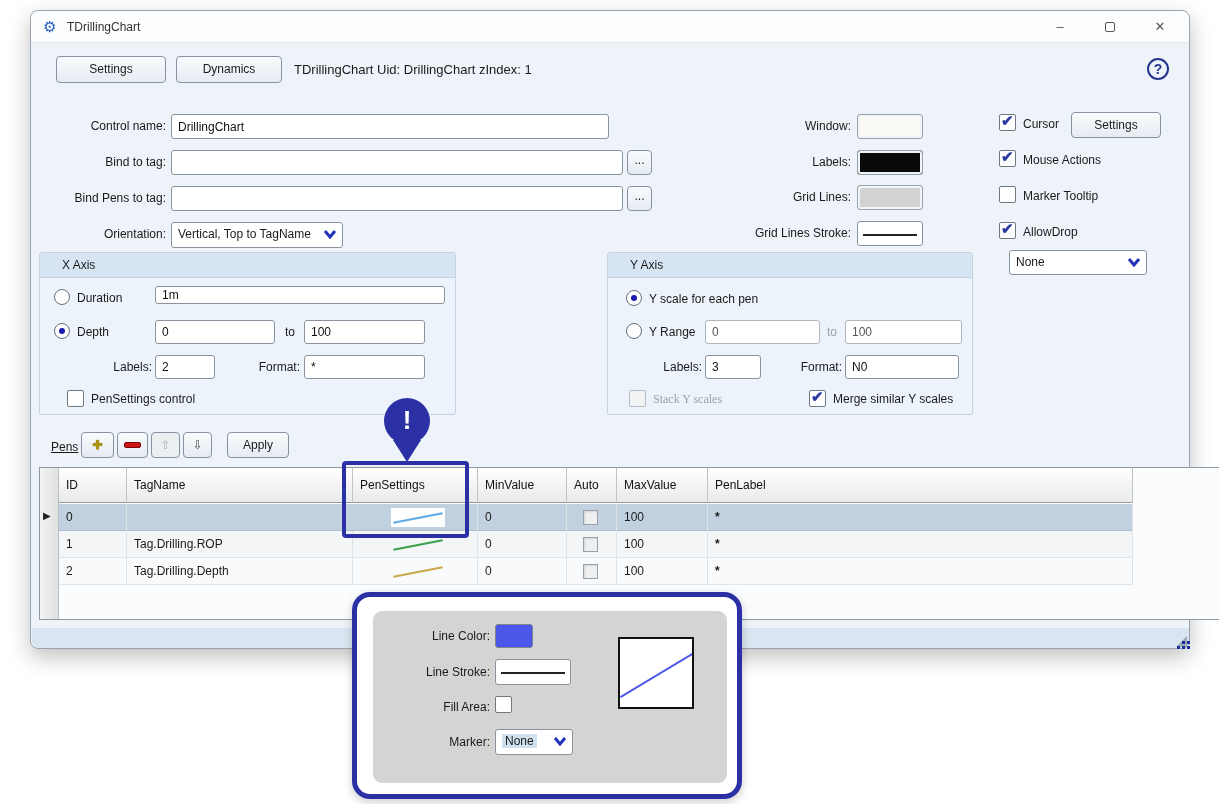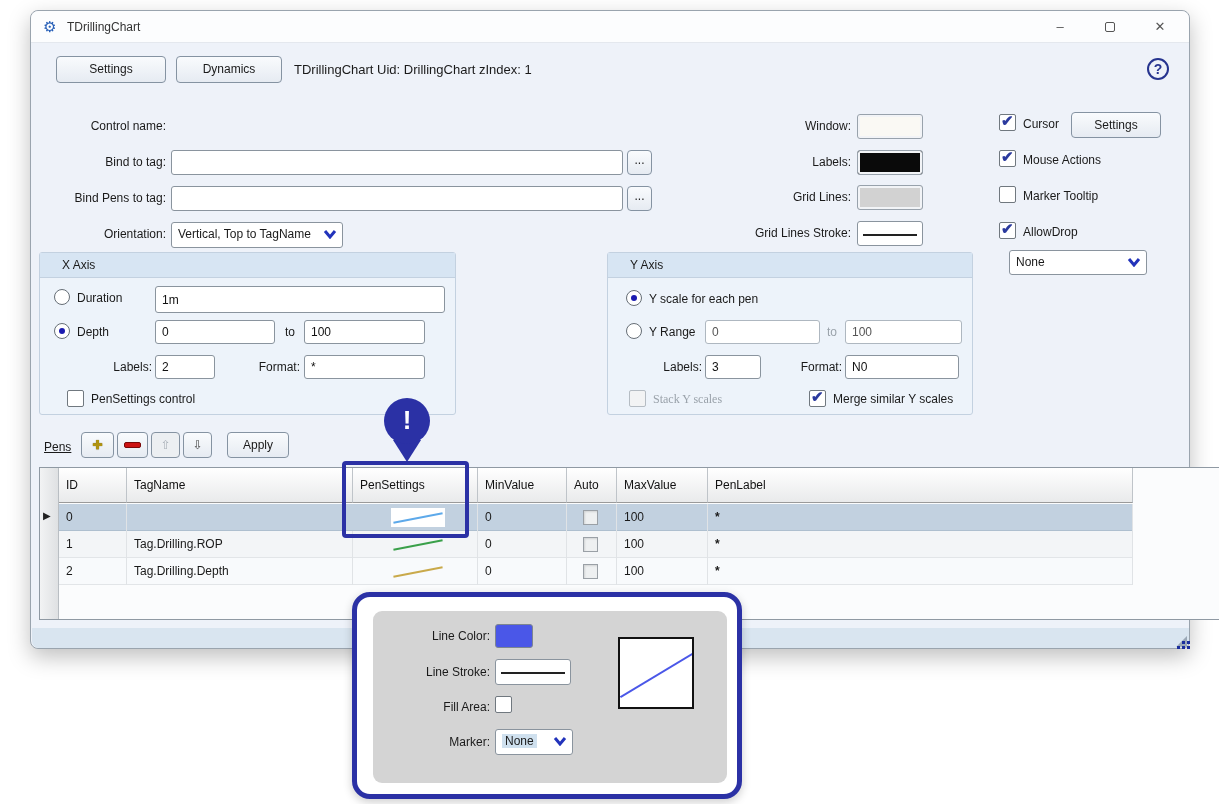--- a/index.html
+++ b/index.html
@@ -87,20 +87,21 @@
       </div>
     <div class="capbtn" style="left:1108px;"><span>✕</span></div>
   </div>
 
   <div class="btn abs" style="left:25px; top:45px; width:110px; height:27px; line-height:25px;">Settings</div>
   <div class="btn abs" style="left:145px; top:45px; width:106px; height:27px; line-height:25px;">Dynamics</div>
   <div class="abs" style="left:263px; top:51px; font-size:13px;">TDrillingChart Uid: DrillingChart zIndex: 1</div>
   <div class="helpico abs" style="left:1116px; top:47px;">?</div>
 
   <div class="lbl" style="left:0; top:108px; width:135px;">Control name:</div>
+  <input class="inp" style="left: 140px; top: 103px; width: 438px; height: 25px;" value="DrillingChart">
 
   <div class="lbl" style="left:0; top:144px; width:135px;">Bind to tag:</div>
   <input class="inp" style="left: 140px; top: 139px; width: 452px; height: 25px;" value="">
   <div class="btn abs sm" style="left:596px; top:139px; width:25px; height:25px; line-height:18px;">...</div>
 
   <div class="lbl" style="left:0; top:180px; width:135px;">Bind Pens to tag:</div>
   <input class="inp" style="left: 140px; top: 175px; width: 452px; height: 25px;" value="">
   <div class="btn abs sm" style="left:596px; top:175px; width:25px; height:25px; line-height:18px;">...</div>
 
   <div class="lbl" style="left:0; top:216px; width:135px;">Orientation:</div>
@@ -148,21 +149,21 @@
     <span class="val">None</span>
     <svg class="chev" width="14" height="10">
         <polyline points="2,2 7,8 12,2" stroke="#2233bb" stroke-width="3" fill="none"></polyline>
       </svg>
   </div>
 
   <div class="group" style="left:8px; top:241px; width:417px; height:163px;">
     <div class="ghead">X Axis</div>
     <span class="radio" style="left:14px; top:36px;"></span>
     <span class="flat" style="left:37px; top:38px;">Duration</span>
-    <input class="inp" style="left: 115px; top: 33px; width: 290px; height: 27px;" value="1m">
+    <input class="inp" style="left: 115px; top: 33px; width: 290px; height: 18px;" value="1m">
     <span class="radio on" style="left:14px; top:70px;">
         <span class="dot"></span>
       </span>
     <span class="flat" style="left:37px; top:72px;">Depth</span>
     <input class="inp" style="left: 115px; top: 67px; width: 120px; height: 24px;" value="0">
     <span class="flat" style="left:245px; top:72px;">to</span>
     <input class="inp" style="left: 264px; top: 67px; width: 121px; height: 24px;" value="100">
     <div class="lbl" style="left:30px; top:107px; width:82px;">Labels:</div>
     <input class="inp" style="left: 115px; top: 102px; width: 60px; height: 24px;" value="2">
     <div class="lbl" style="left:180px; top:107px; width:80px;">Format:</div>
@@ -187,21 +188,21 @@
     <div class="lbl" style="left:160px; top:107px; width:74px;">Format:</div>
     <input class="inp" style="left: 237px; top: 102px; width: 114px; height: 24px;" value="N0">
     <span class="chk dis" style="left:21px; top:137px;"></span>
     <span class="flat dim" style="left:45px; top:139px;font-family:Liberation Serif, serif;">Stack Y scales</span>
     <span class="chk on" style="left:201px; top:137px;">
         <span class="tick">✔</span>
       </span>
     <span class="flat" style="left:225px; top:139px;">Merge similar Y scales</span>
   </div>
 
-  <span class="flat" style="left:13px; top:429px;text-decoration:underline;">Pens</span>
+  <span class="flat" style="left:20px; top:429px;text-decoration:underline;">Pens</span>
   <div class="btn abs" style="left:50px; top:421px; width:33px; height:26px; line-height:24px; color:#b09310; font-weight:bold; text-shadow:0 0 1px #5c4d00;"><span>✚</span></div>
   <div class="btn abs" style="left:86px; top:421px; width:31px; height:26px;"><span style="display:inline-block; width:17px; height:6px; background:#cc1212; border:1px solid #7a0808; border-radius:2px; margin-top:9px;"></span></div>
   <div class="btn abs" style="left:120px; top:421px; width:29px; height:26px; line-height:24px; color:#a8b0b8; background:#eceff2;"><span>⇧</span></div>
   <div class="btn abs" style="left:152px; top:421px; width:29px; height:26px; line-height:24px; color:#444;"><span>⇩</span></div>
   <div class="btn abs" style="left:196px; top:421px; width:62px; height:26px; line-height:24px;">Apply</div>
 
   <div class="grid">
     <div class="rowhdr"></div>
 
     <div class="gh" style="left:19px;  width:68px;">ID</div>

